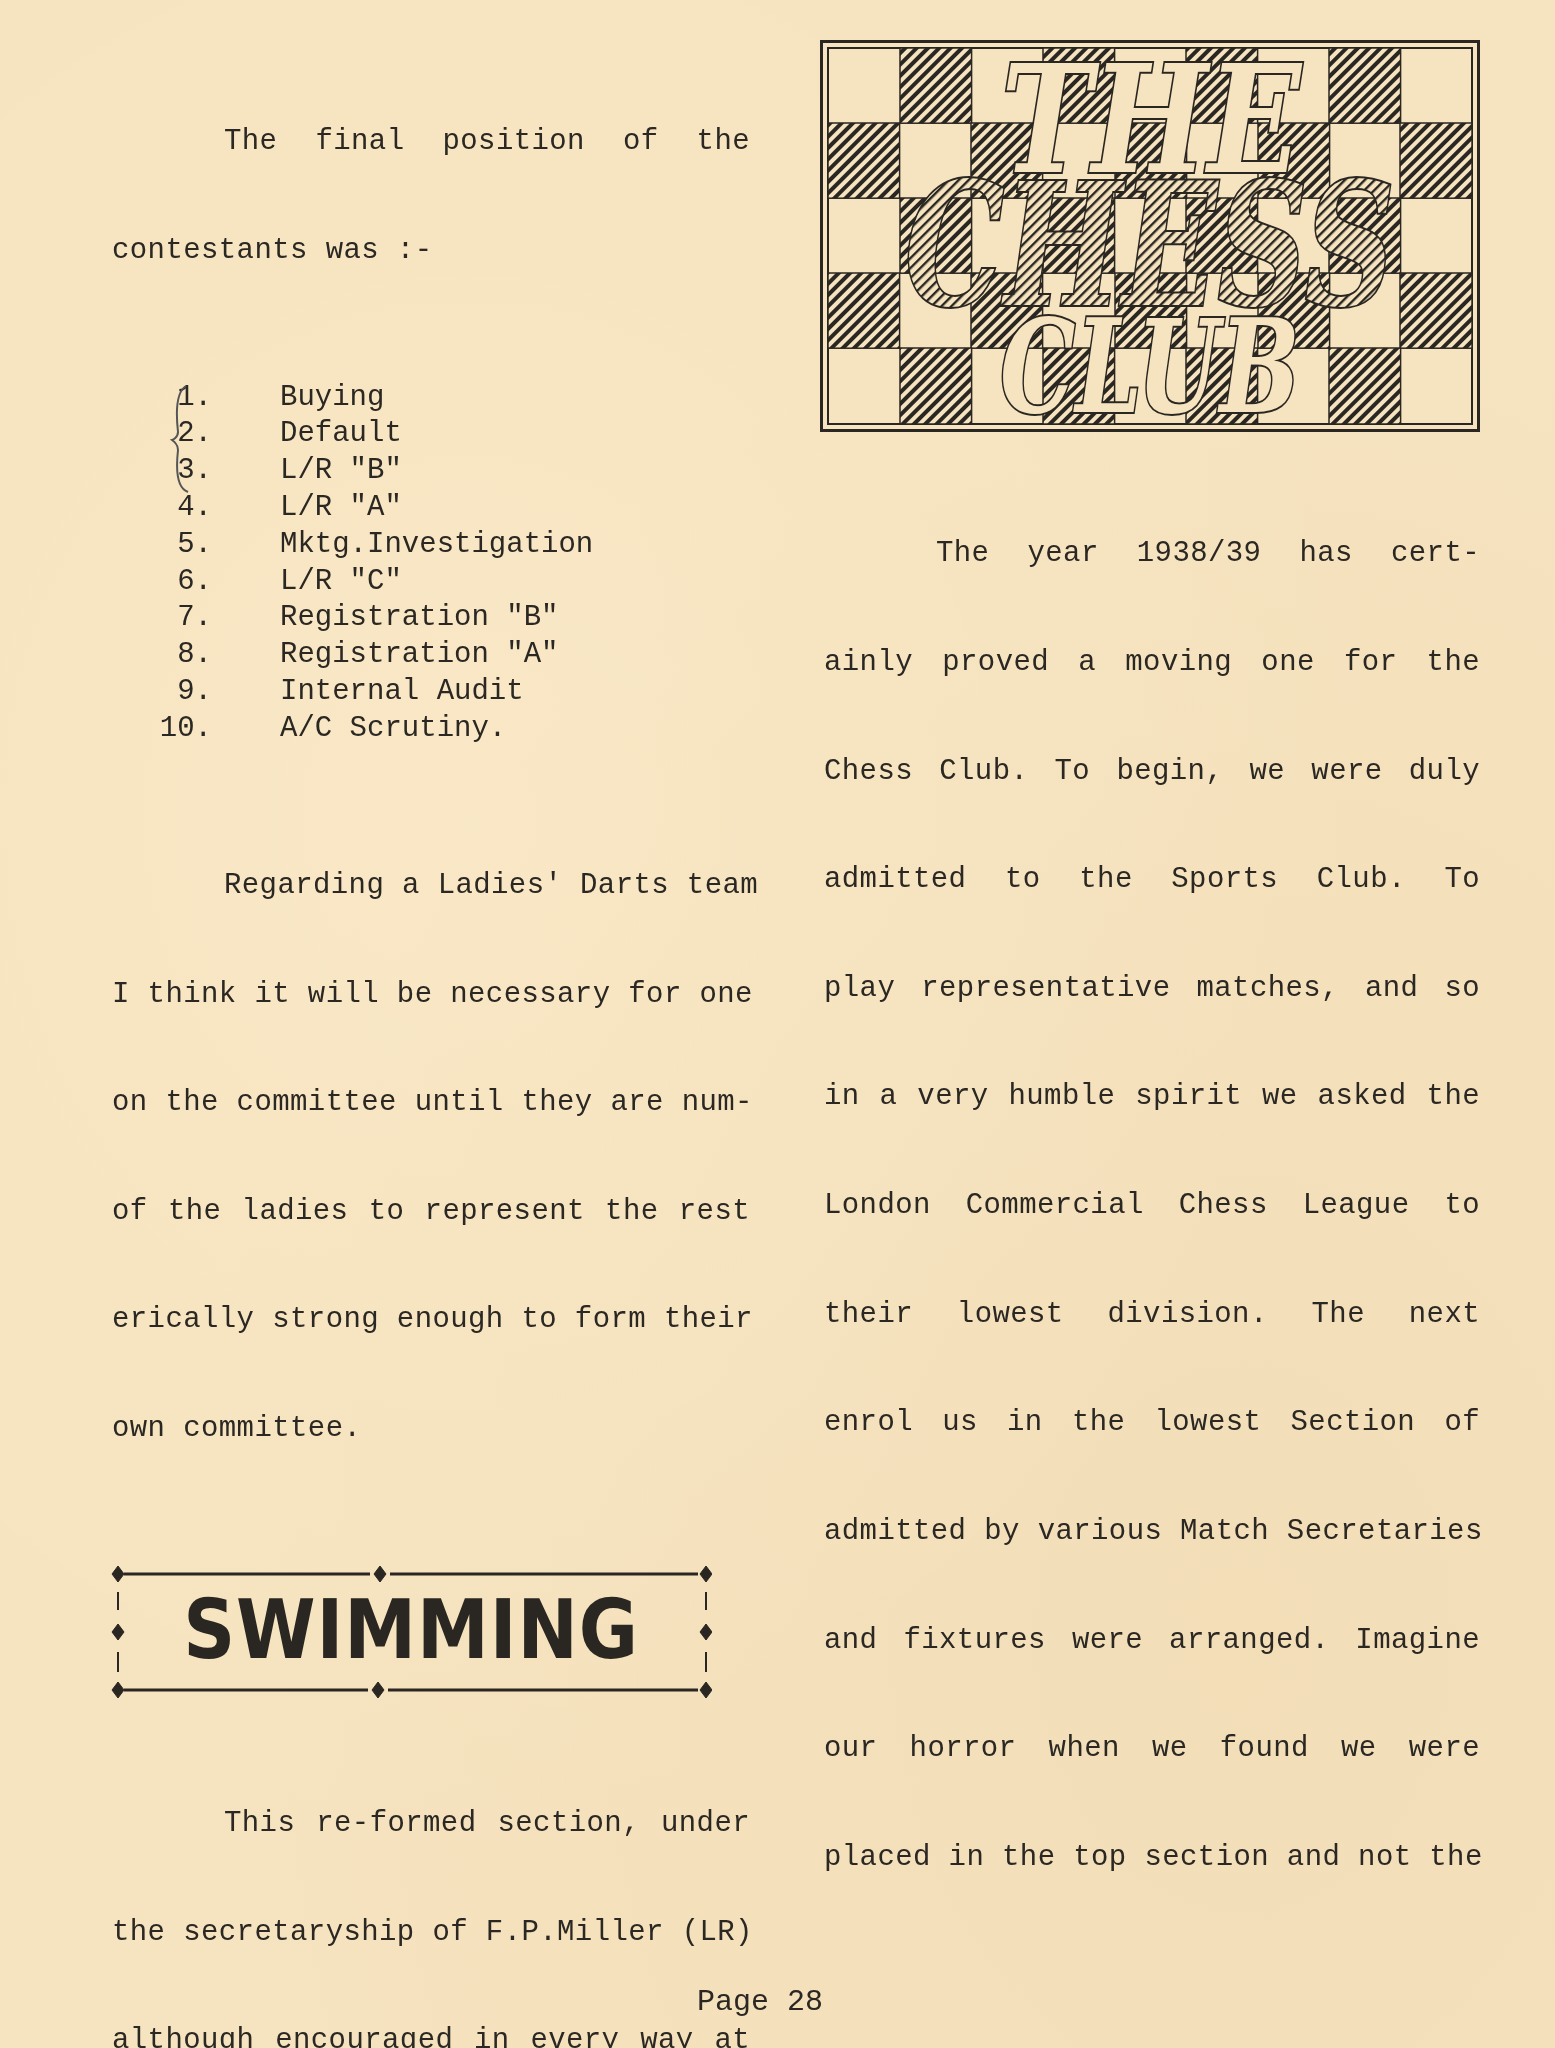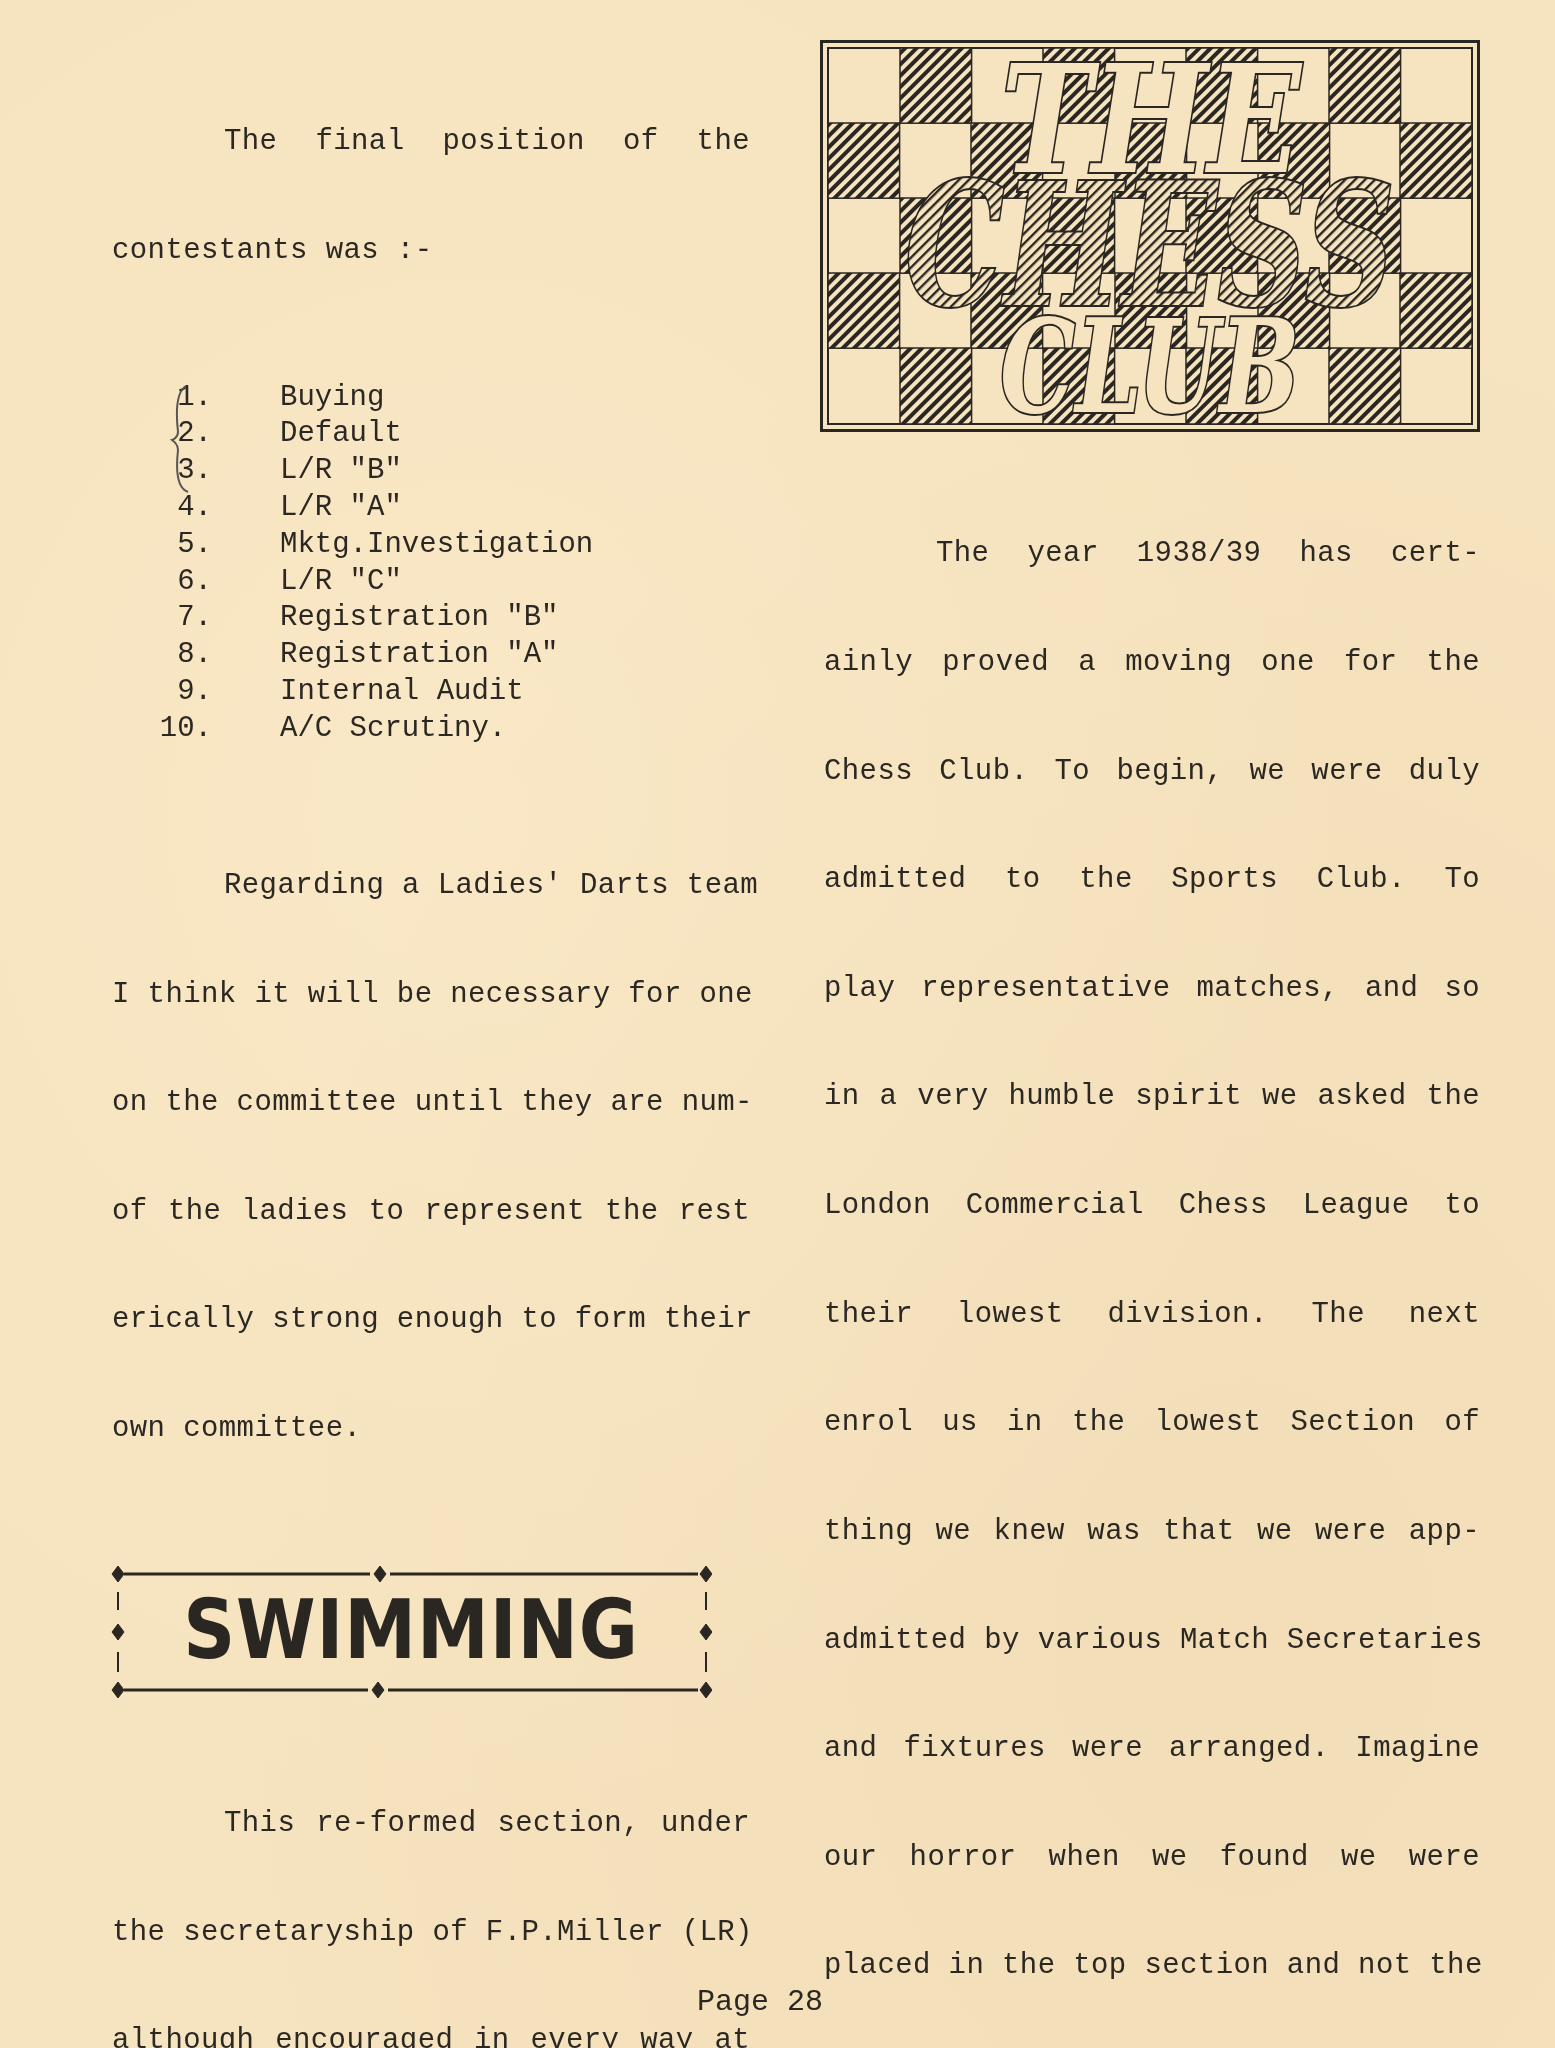--- a/index.html
+++ b/index.html
@@ -213,21 +213,20 @@
     <p class="t">
       <span class="line indent">The year 1938/39 has cert-</span>
       <span class="line">ainly proved a moving one for the</span>
       <span class="line">Chess Club. To begin, we were duly</span>
       <span class="line">admitted to the Sports Club. To</span>
       <span class="line">play representative matches, and so</span>
       <span class="line">in a very humble spirit we asked the</span>
       <span class="line">London Commercial Chess League to</span>
       <span class="line">their lowest division. The next</span>
       <span class="line">enrol us in the lowest Section of</span>
-      <span class="line">thing we knew was that we were app-</span>
       <span class="line">admitted by various Match Secretaries</span>
       <span class="line">and fixtures were arranged. Imagine</span>
       <span class="line">our horror when we found we were</span>
       <span class="line">placed in the top section and not the</span>
       
     </p>
 
   </div>
 
   <div class="page-num">Page 28</div>

